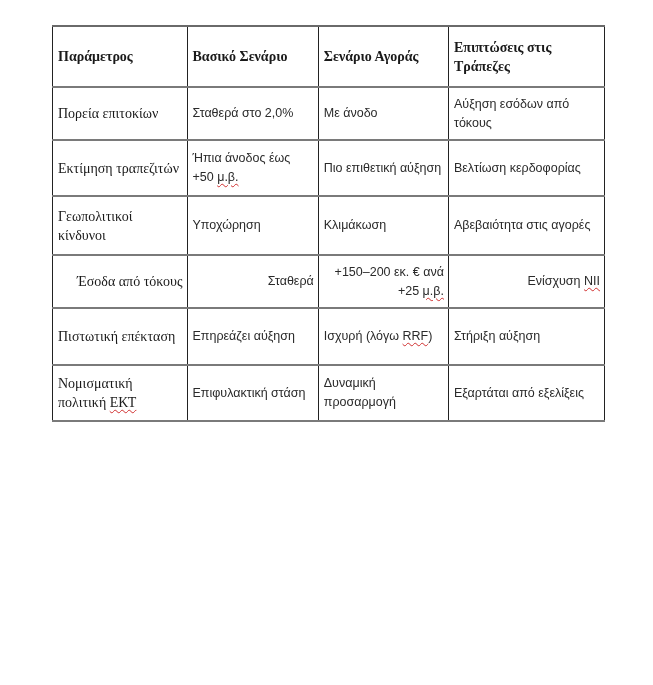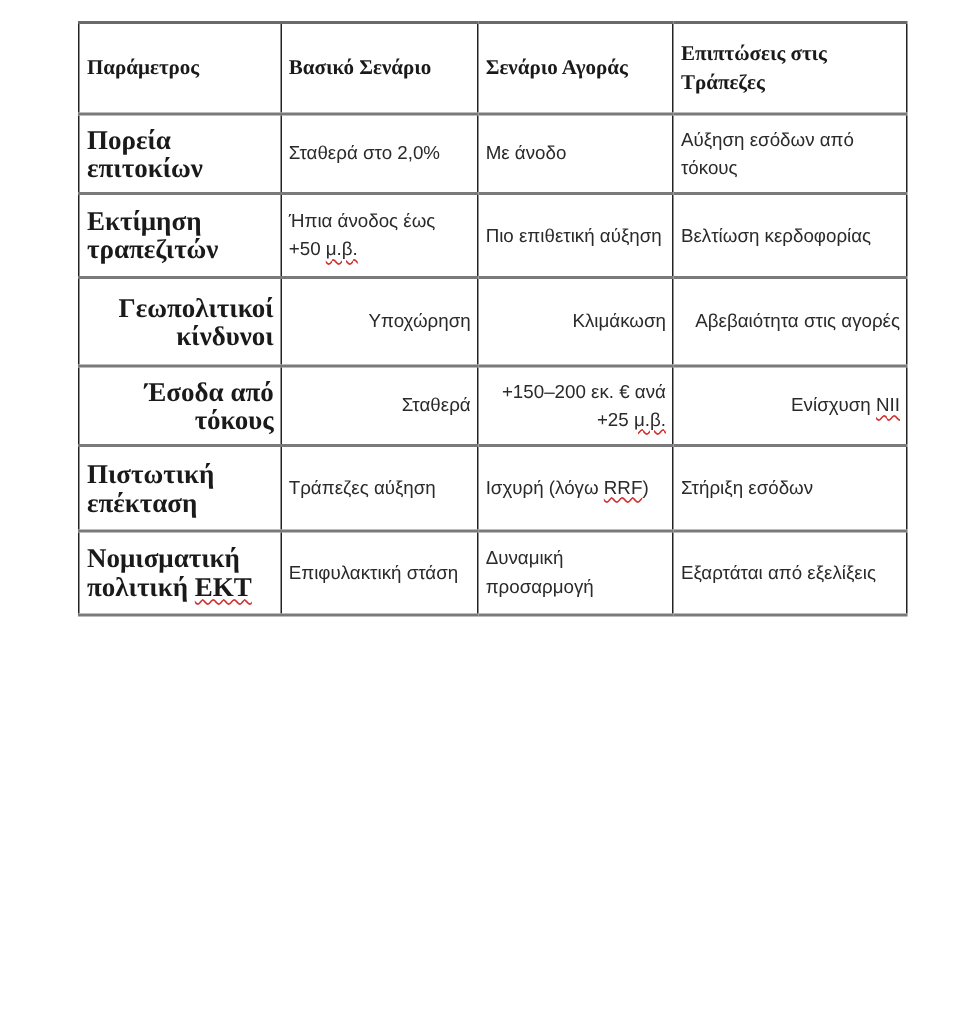--- a/index.html
+++ b/index.html
@@ -1,47 +1,47 @@
 <!DOCTYPE html>
 <html><head>
 <meta charset="utf-8">
 <style>
   html, body { margin: 0; padding: 0; background: #ffffff; }
   body { width: 653px; height: 685px; position: relative; overflow: hidden; }
   .tbl {
-    position: absolute; left: 52px; top: 14px;
+    position: absolute; left: 52px; top: 25px;
     width: 553px;
     border-collapse: collapse;
     table-layout: fixed;
     font-family: "Liberation Serif", "DejaVu Serif", serif;
     color: #1a1a1a;
   }
   .tbl td {
     border-left: 1px solid #222;
     border-right: 1px solid #222;
     border-top: 2px solid #7a7a7a;
     border-bottom: 2px solid #7a7a7a;
     padding: 0 4px 0 5px;
     vertical-align: middle;
     font-size: 13.5px;
     line-height: 19px;
   }
   .tbl tr:first-child td { border-top: 2px solid #6a6a6a; }
-  .tbl td.param { font-weight: bold; font-size: 18px; }
+  .tbl td.param { font-weight: normal; font-size: 14px; }
   .tbl tr.head td { font-weight: bold; font-size: 14px; }
   .tbl td.val { font-family: "Liberation Sans", "DejaVu Sans", sans-serif; font-size: 12.5px; color: #2a2a2a; }
   .c1 { width: 125px; }
   .c2 { width: 122px; }
   .c3 { width: 121px; }
   .c4 { width: 145px; }
   .r0 { height: 61px; }
   .r1 { height: 53px; }
   .r2 { height: 56px; }
   .r3 { height: 53px; }
-  .r4 { height: 59px; text-align: right; }
+  .r4 { height: 59px; }
   .r5 { height: 60px; }
   .r6 { height: 53px; text-align: right; }
   .r7 { height: 57px; padding-left: 21px; }
   .r8 { height: 58px; }
   .r9 { height: 56px; }
   .sq { text-decoration: underline wavy #d03030; text-decoration-thickness: 1px; text-underline-offset: 2px; }
 </style>
 </head>
 <body>
 
@@ -78,23 +78,23 @@
     <td class="val">Αβεβαιότητα στις αγορές</td>
   </tr>
   <tr class="r6">
     <td class="param">Έσοδα από τόκους</td>
     <td class="val">Σταθερά</td>
     <td class="val">+150–200 εκ. € ανά +25 <span class="sq">μ.β.</span></td>
     <td class="val">Ενίσχυση <span class="sq">NII</span></td>
   </tr>
   <tr class="r7">
     <td class="param">Πιστωτική επέκταση</td>
-    <td class="val">Τράπεζες αύξηση</td>
+    <td class="val">Επηρεάζει αύξηση</td>
     <td class="val">Ισχυρή (λόγω <span class="sq">RRF</span>)</td>
-    <td class="val">Στήριξη εσόδων</td>
+    <td class="val">Στήριξη αύξηση</td>
   </tr>
   <tr class="r9">
     <td class="param">Νομισματική πολιτική <span class="sq">ΕΚΤ</span></td>
     <td class="val">Επιφυλακτική στάση</td>
     <td class="val">Δυναμική προσαρμογή</td>
     <td class="val">Εξαρτάται από εξελίξεις</td>
   </tr>
 </tbody>
   </table>
 

